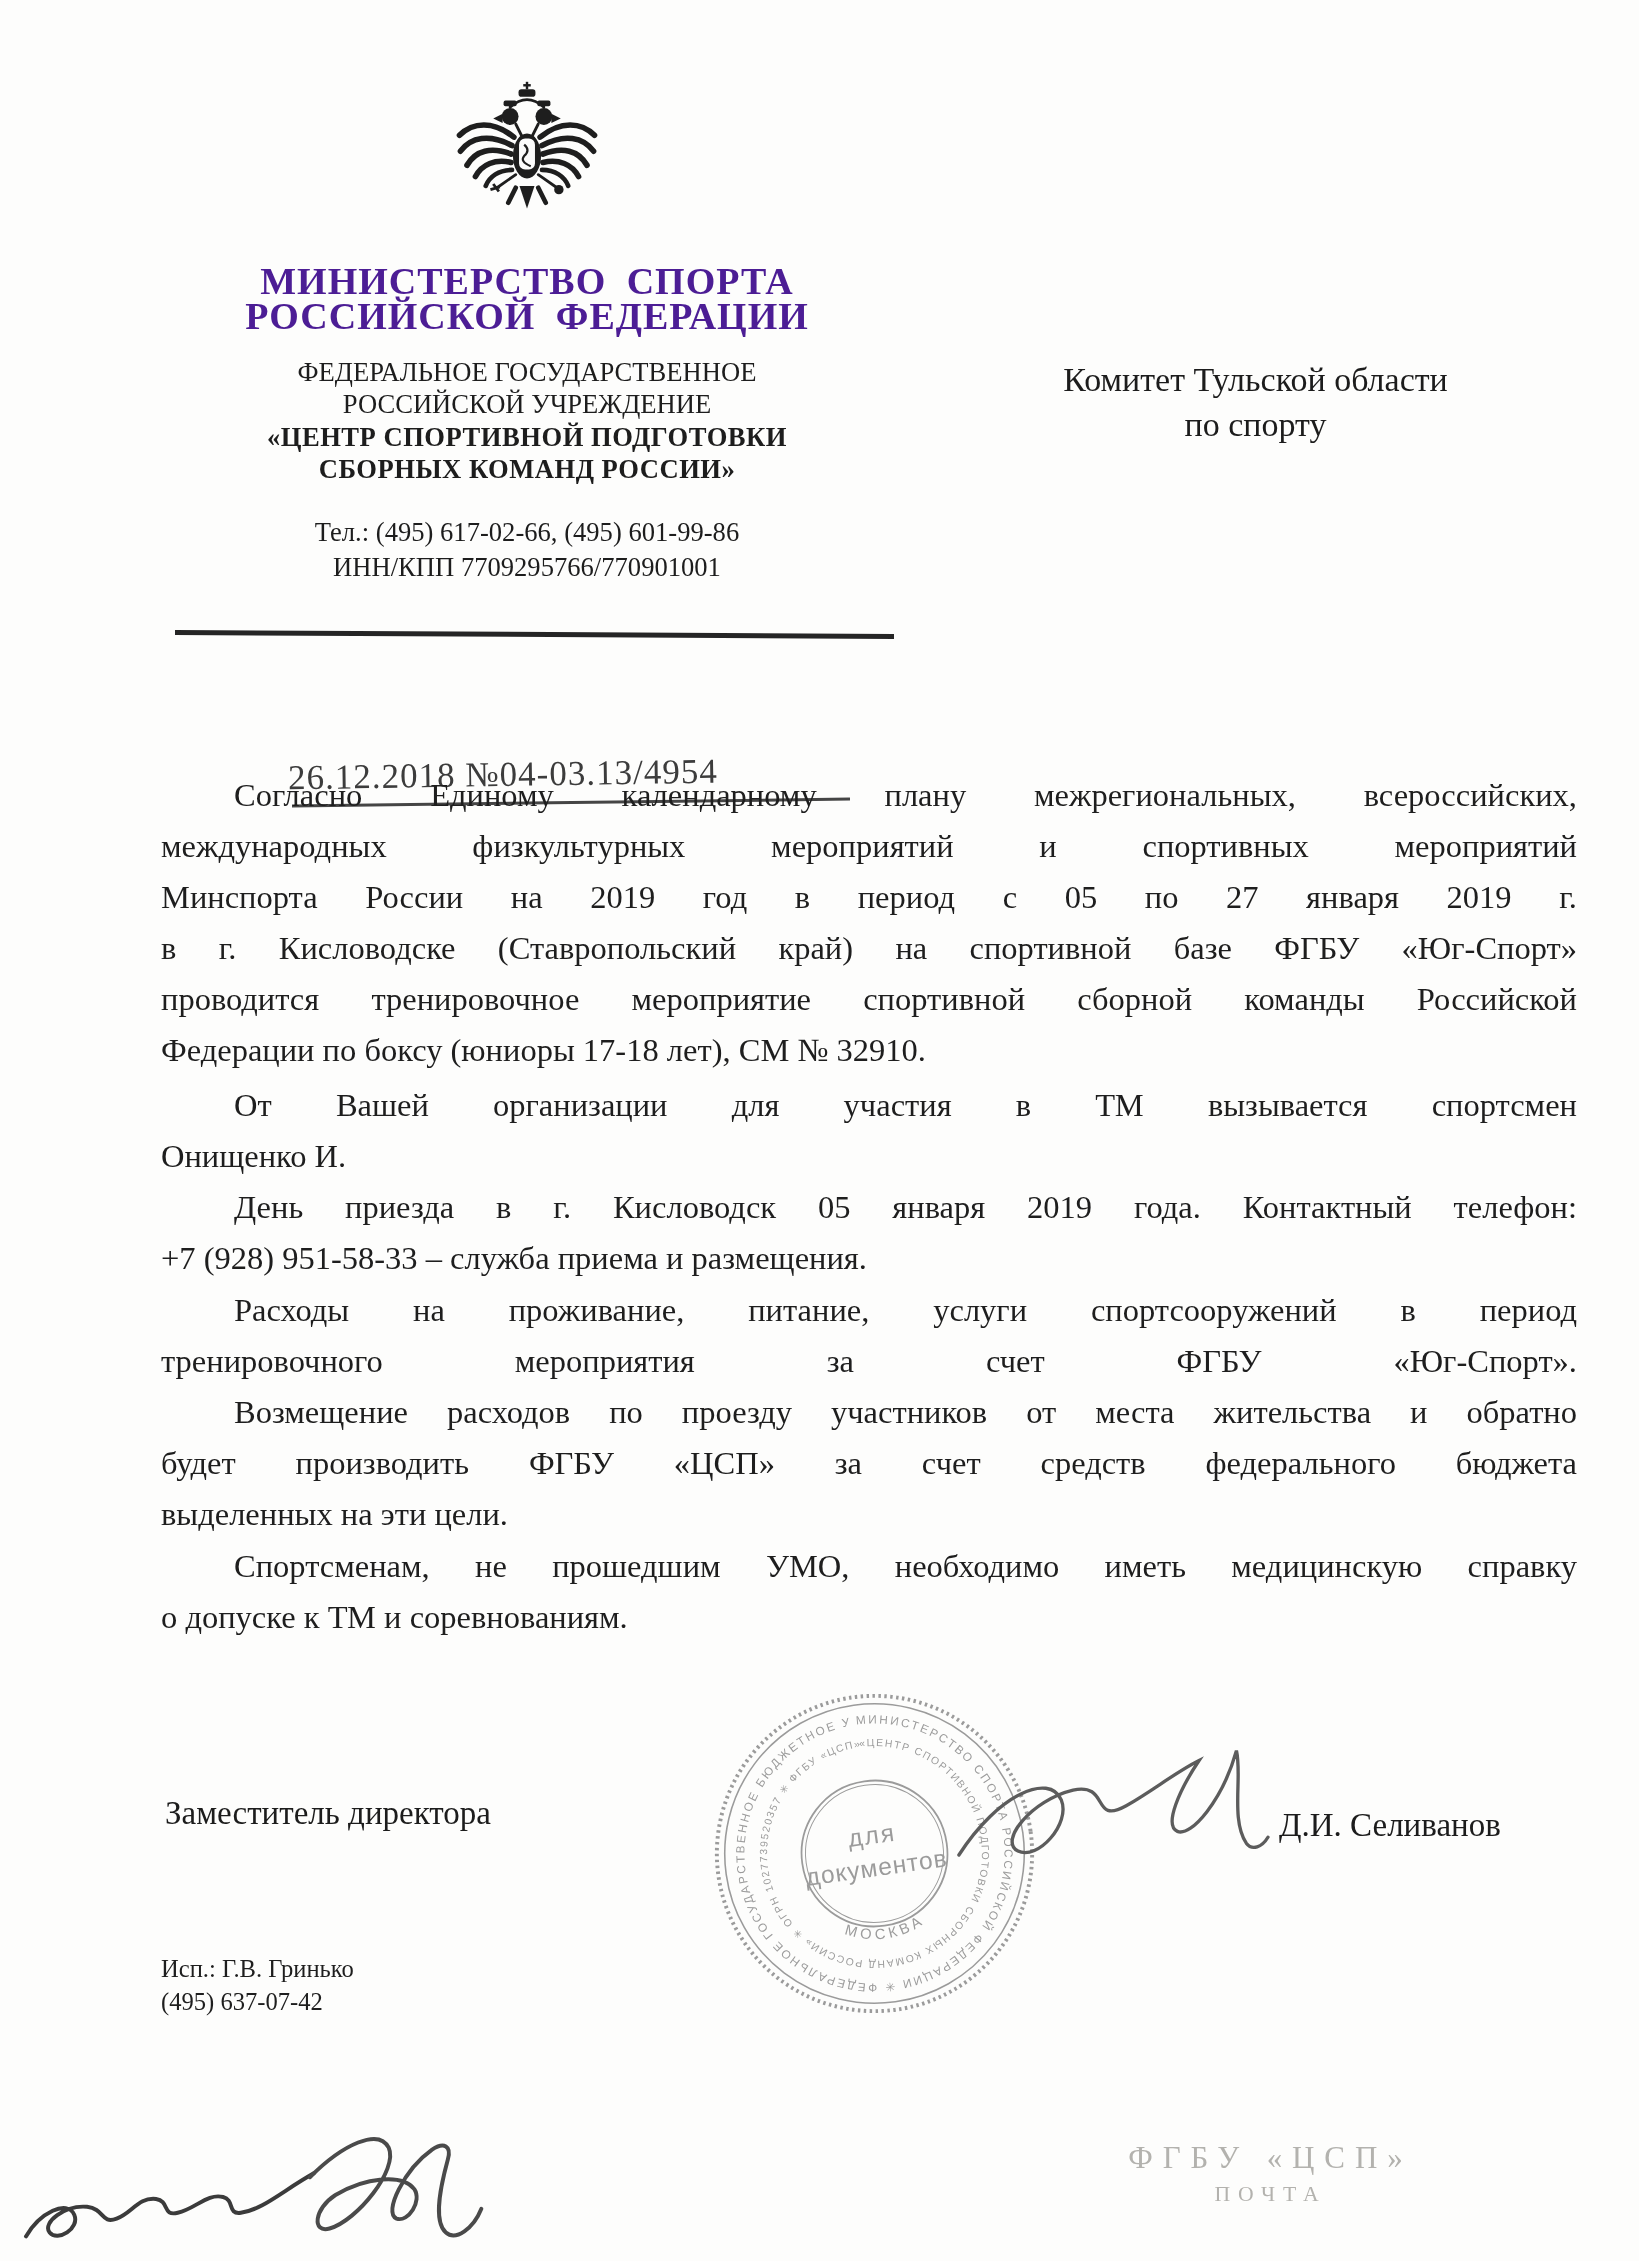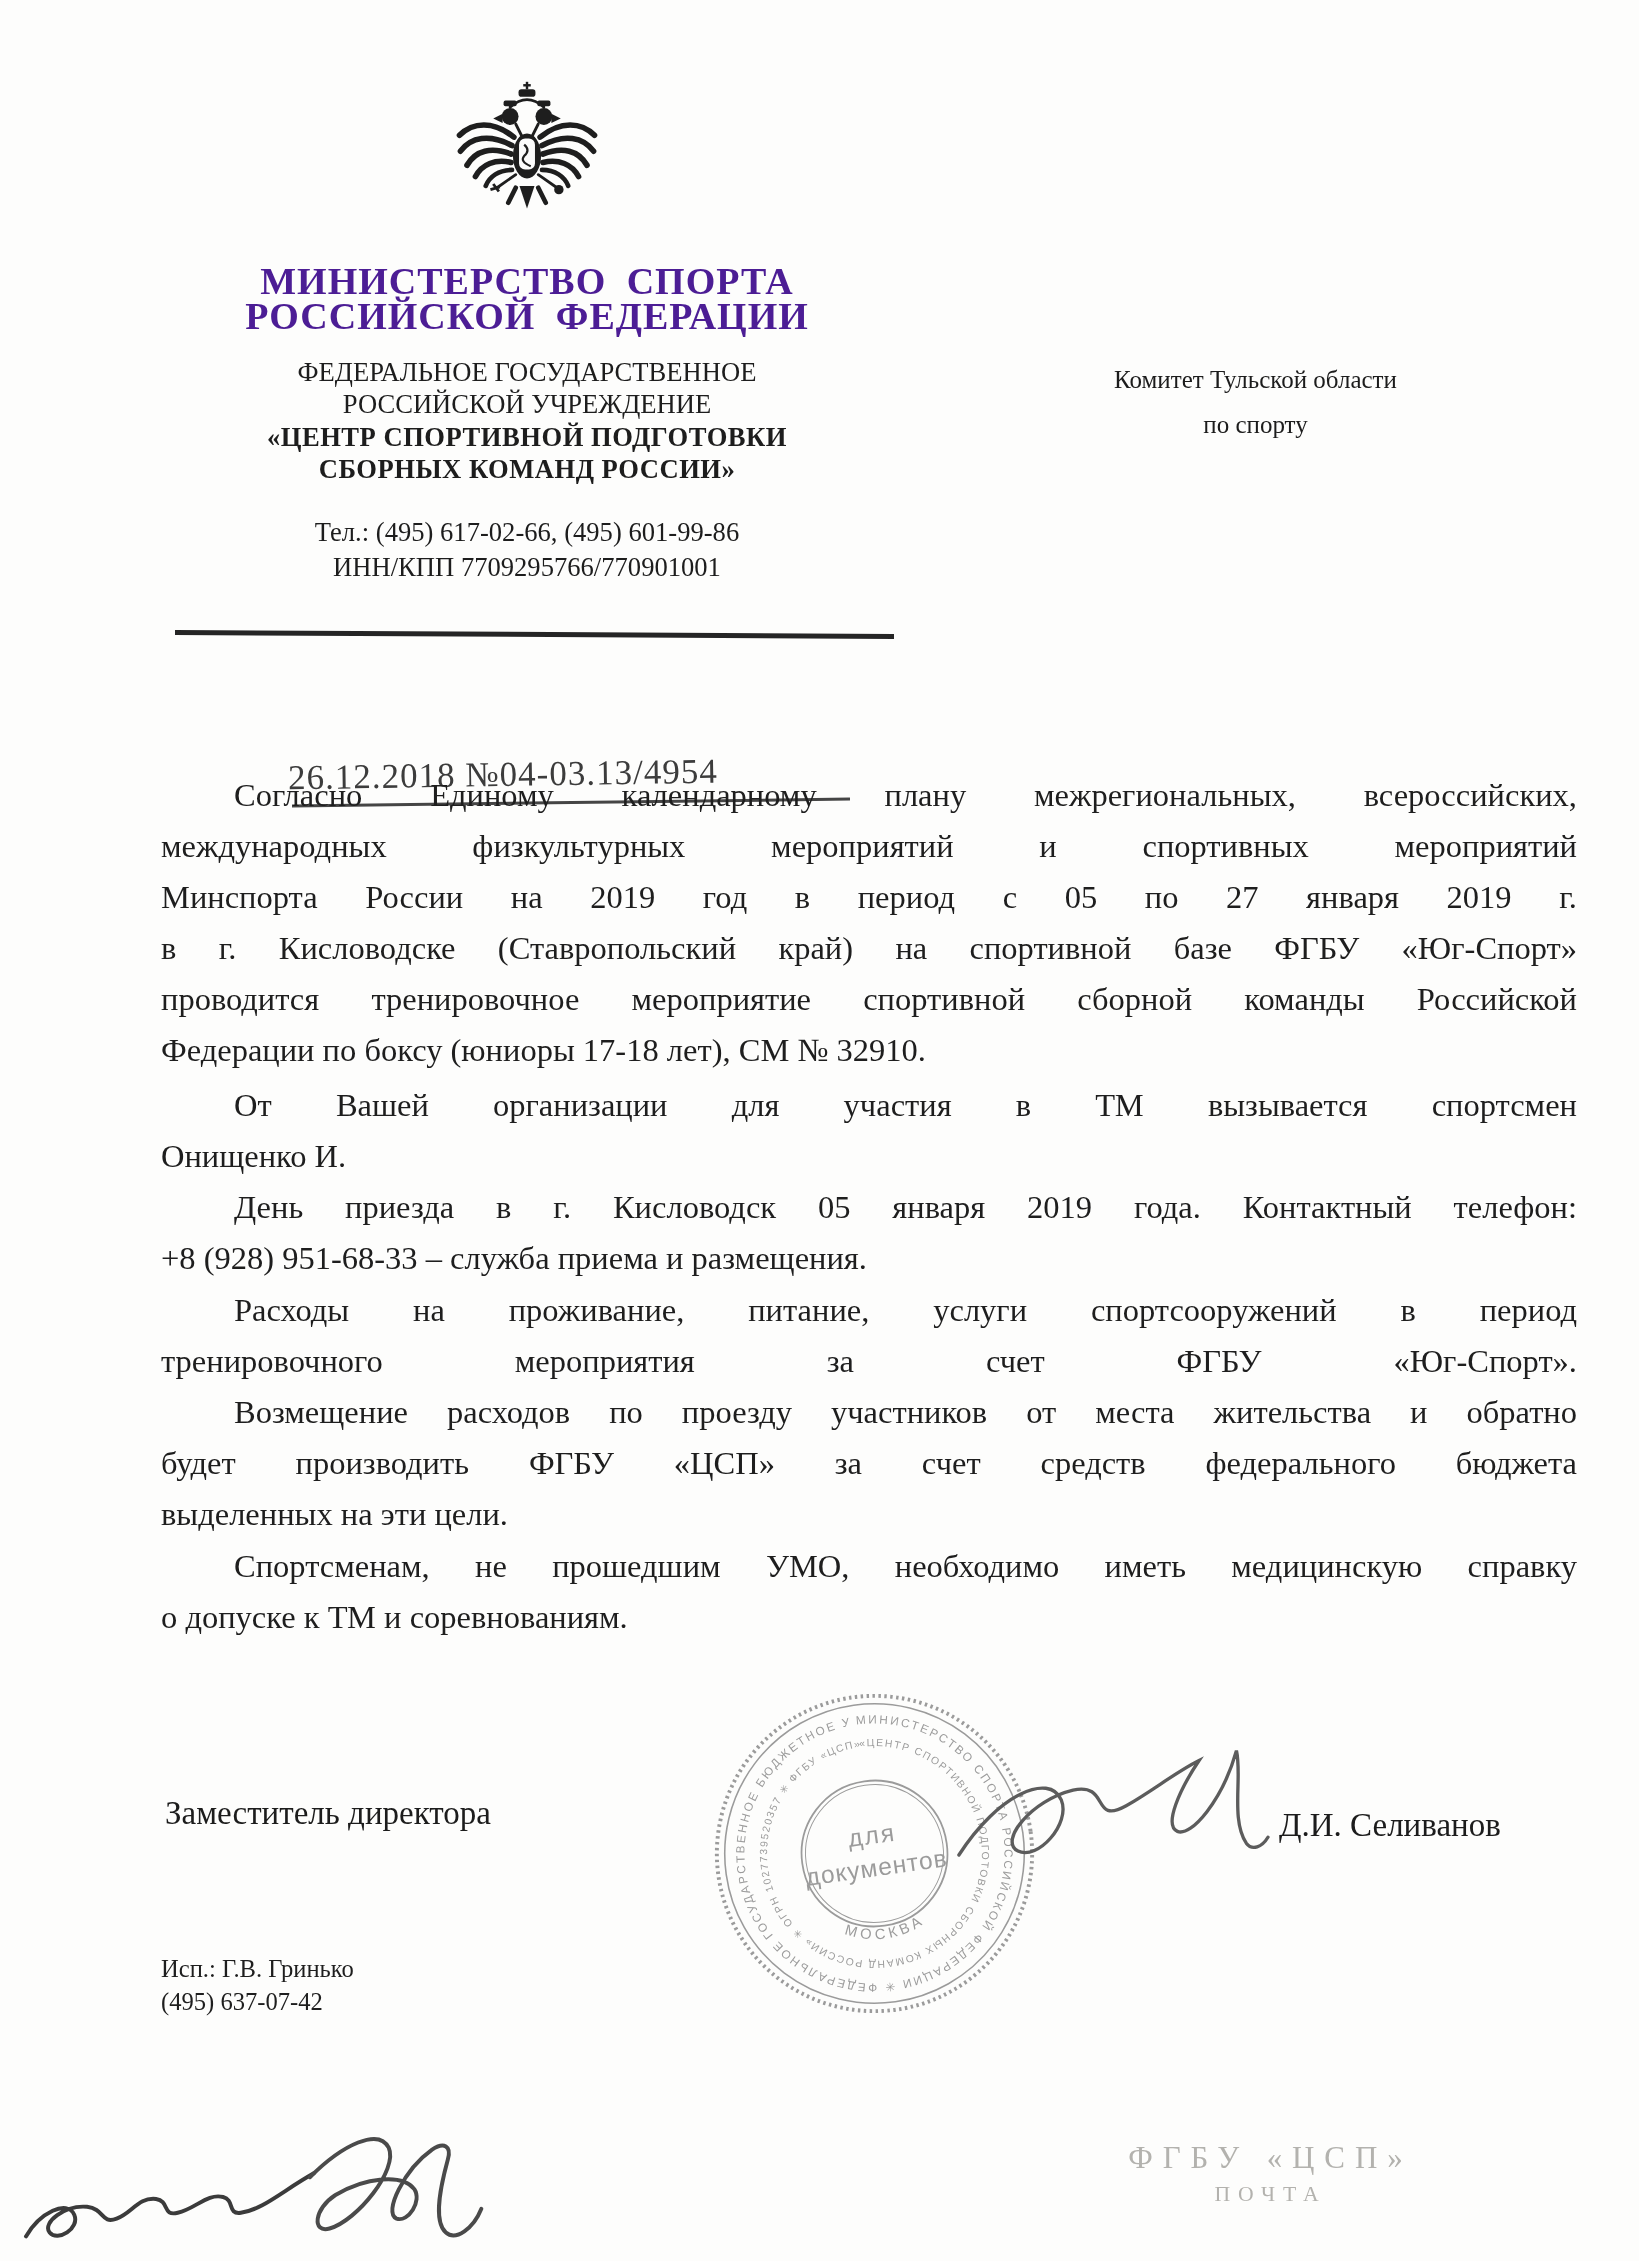--- a/index.html
+++ b/index.html
@@ -13,21 +13,21 @@
   .lh-left{position:absolute; left:128px; top:79px; width:798px; text-align:center;}
   .eagle{display:block; margin:0 auto; width:150px; height:165px;}
   .ministry{margin-top:20px; font-weight:bold; font-size:38px; line-height:35px;
             letter-spacing:1px; word-spacing:9.9px; color:#4c1d95;}
   .org{margin-top:21.7px; font-size:26.6px; line-height:32.5px; color:#1d1d1d;}
   .org .b{font-weight:bold; letter-spacing:0.5px;}
   .addr{margin-top:29.6px; font-size:26.6px; line-height:35px; color:#1d1d1d;}
   .rule{position:absolute; left:175px; top:632px; width:719px; height:4.9px;
         background:#252525; transform:rotate(.3deg);}
   .recipient{position:absolute; left:975px; top:357px; width:561px; text-align:center;
-             font-size:25px; line-height:45px; color:#1c1c1c;}
+             font-size:34px; line-height:45px; color:#1c1c1c;}
   
   .refline{position:absolute; left:288px; top:755px; font-size:35px; color:#3c3c3c;
            letter-spacing:1px; transform:rotate(-0.9deg); white-space:nowrap;}
   .strike{position:absolute; left:292px; top:801px; width:558px; height:3px;
           background:#454545; transform:rotate(-0.7deg);}
   
   .para{position:absolute; left:161px; width:1416px; font-size:32.5px; line-height:51px;
         color:#1e1e1e;}
   .bline{text-align:justify; text-align-last:left; white-space:normal;}
   .bline.j{text-align-last:justify;}
@@ -131,21 +131,21 @@
       <div class="bline j">в г. Кисловодске (Ставропольский край) на спортивной базе ФГБУ «Юг-Спорт»</div>
       <div class="bline j">проводится тренировочное мероприятие спортивной сборной команды Российской</div>
       <div class="bline">Федерации по боксу (юниоры 17-18 лет), СМ № 32910.</div>
     </div>
   <div class="para p1">
       <div class="bline j ind">От Вашей организации для участия в ТМ вызывается спортсмен</div>
       <div class="bline">Онищенко И.</div>
     </div>
   <div class="para p2">
       <div class="bline j ind">День приезда в г. Кисловодск  05 января 2019 года. Контактный телефон:</div>
-      <div class="bline">+8 (928) 951-68-33 – служба приема и размещения.</div>
+      <div class="bline">+7 (928) 951-58-33 – служба приема и размещения.</div>
     </div>
   <div class="para p3">
       <div class="bline j ind">Расходы на проживание, питание, услуги спортсооружений в период</div>
       <div class="bline j">тренировочного мероприятия за счет ФГБУ «Юг-Спорт».</div>
     </div>
   <div class="para p4">
       <div class="bline j ind">Возмещение расходов по проезду участников от места жительства и обратно</div>
       <div class="bline j">будет производить ФГБУ «ЦСП» за счет средств федерального бюджета</div>
       <div class="bline">выделенных на эти цели.</div>
     </div>

